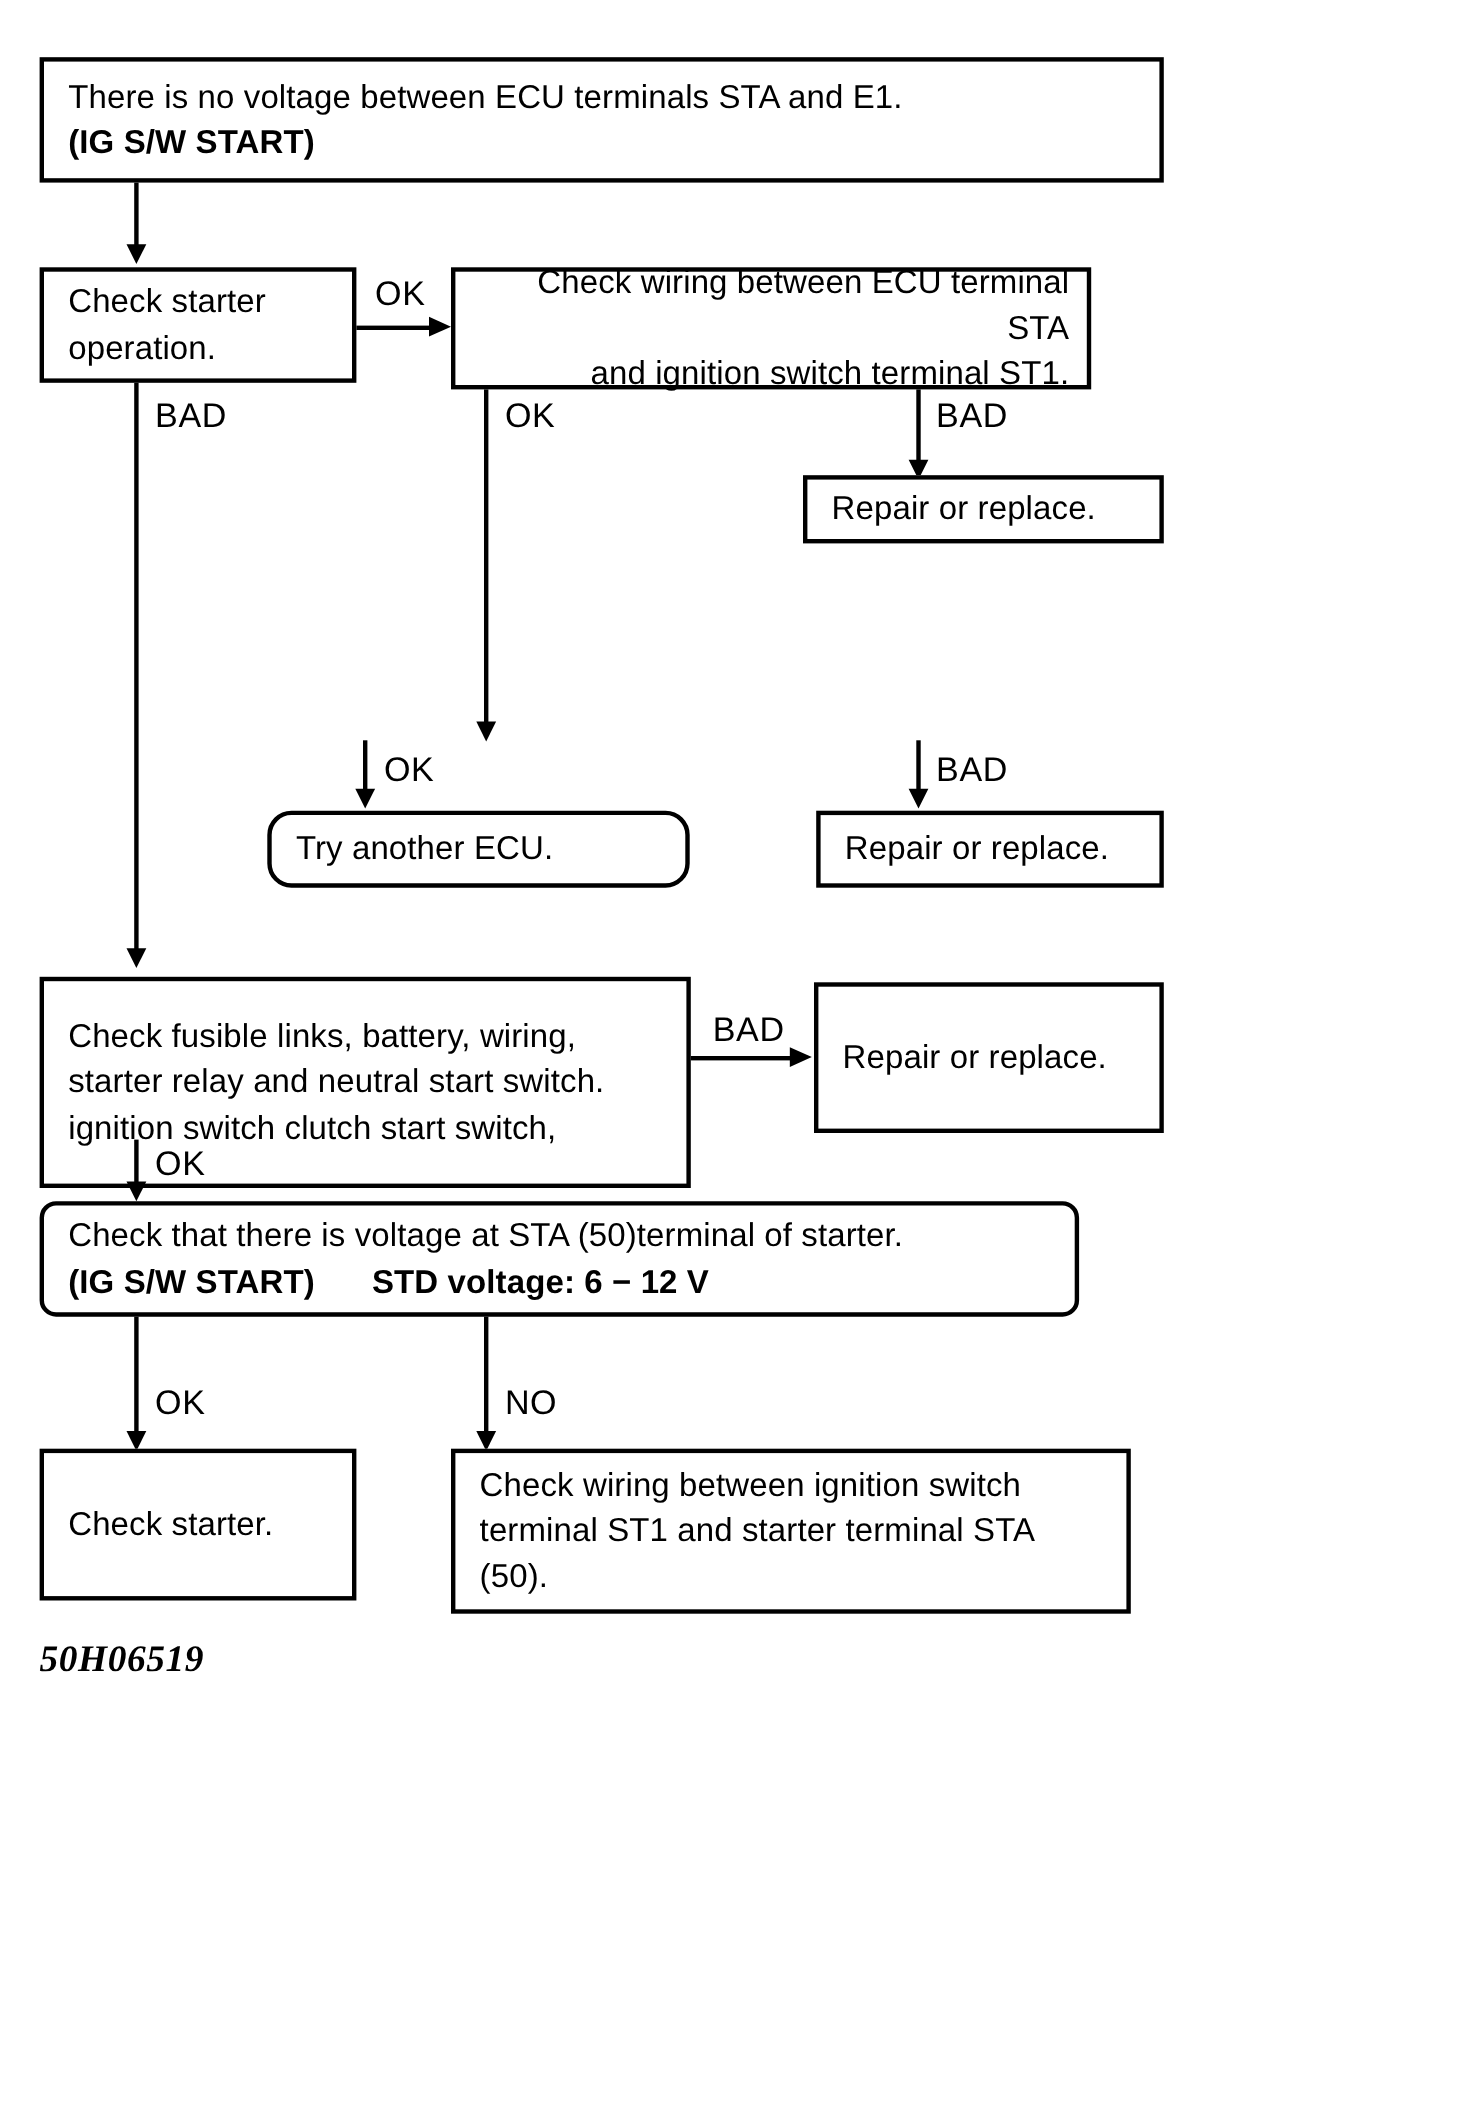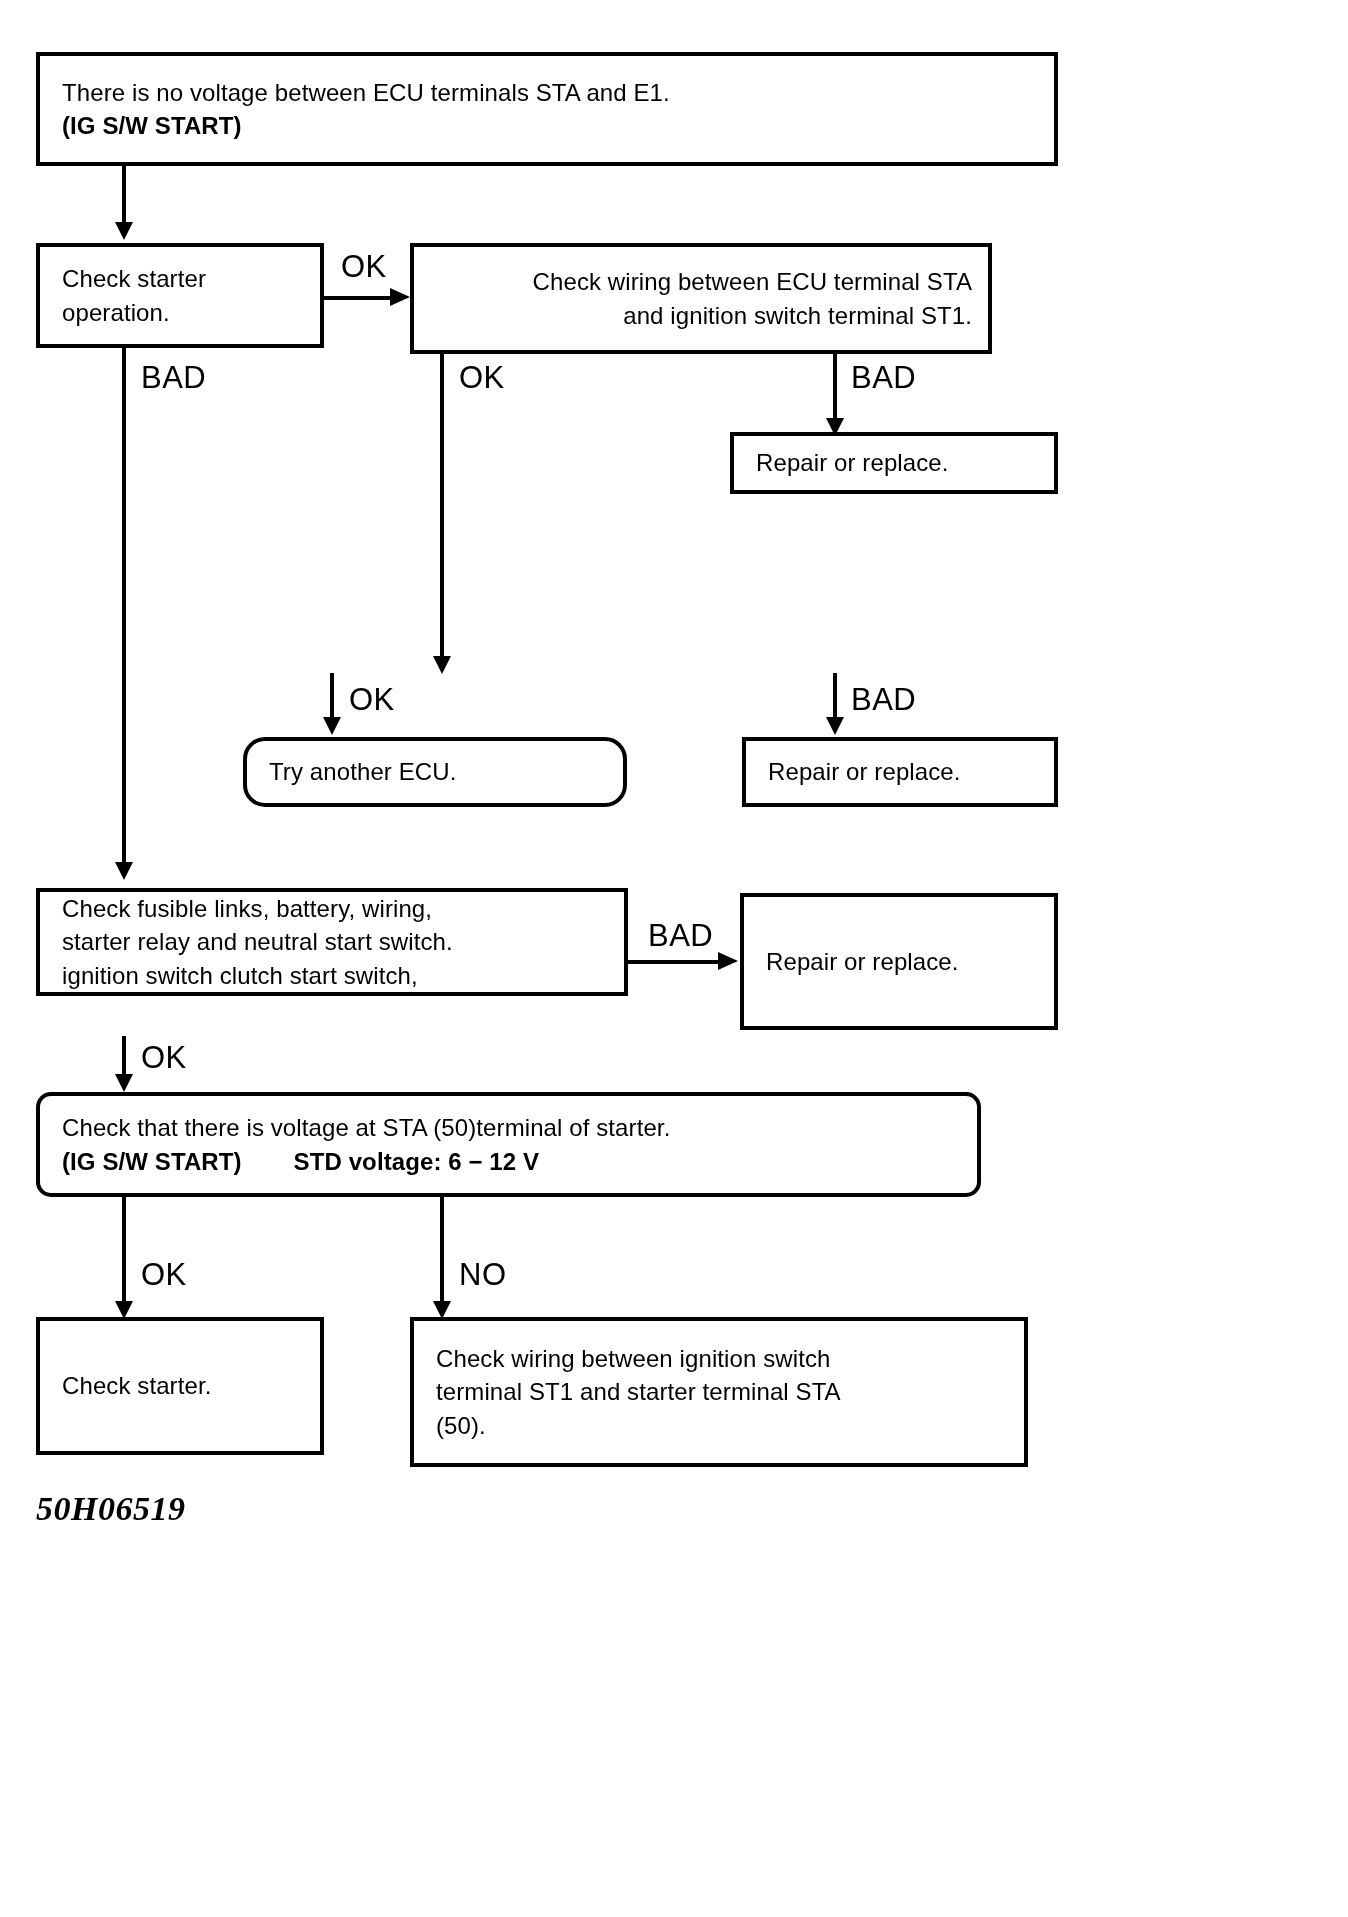--- a/index.html
+++ b/index.html
@@ -19,21 +19,21 @@
     overflow: hidden;
   }
   .box {
     position: absolute;
     box-sizing: border-box;
     border: 4px solid #000000;
     background: #ffffff;
     display: flex;
     flex-direction: column;
     justify-content: center;
-    font-size: 24px;
+    font-size: 30px;
     line-height: 1.38;
     letter-spacing: 0.1px;
     padding: 6px 16px 6px 22px;
     white-space: pre-line;
   }
   .box .l2 {
     font-weight: bold;
   }
   .box.center {
     justify-content: center;
@@ -141,21 +141,21 @@
   <div class="edge-label" style="left:851px; top:682px;">BAD</div>
 
   <div class="box center" style="left:243px; top:737px; width:384px; height:70px; justify-content:center;border-radius:22px;">
     <span class="box-text">Try another ECU.</span>
   </div>
 
   <div class="box center" style="left:742px; top:737px; width:316px; height:70px; justify-content:center;">
     <span class="box-text">Repair or replace.</span>
   </div>
 
-  <div class="box" style="left:36px; top:888px; width:592px; height:108px;">
+  <div class="box" style="left:36px; top:888px; width:592px; height:192px;">
     <span class="box-text">Check fusible links, battery, wiring,</span>
     <span class="box-text">starter relay and neutral start switch.</span>
     <span class="box-text">ignition switch clutch start switch,</span>
   </div>
 
   <div class="hline" style="left:628px; top:960px; width:94px;"></div>
   <div class="arrow-right" style="left:718px; top:952px;"></div>
   <div class="edge-label" style="left:648px; top:918px;">BAD</div>
 
   <div class="box center" style="left:740px; top:893px; width:318px; height:137px; justify-content:center;">

